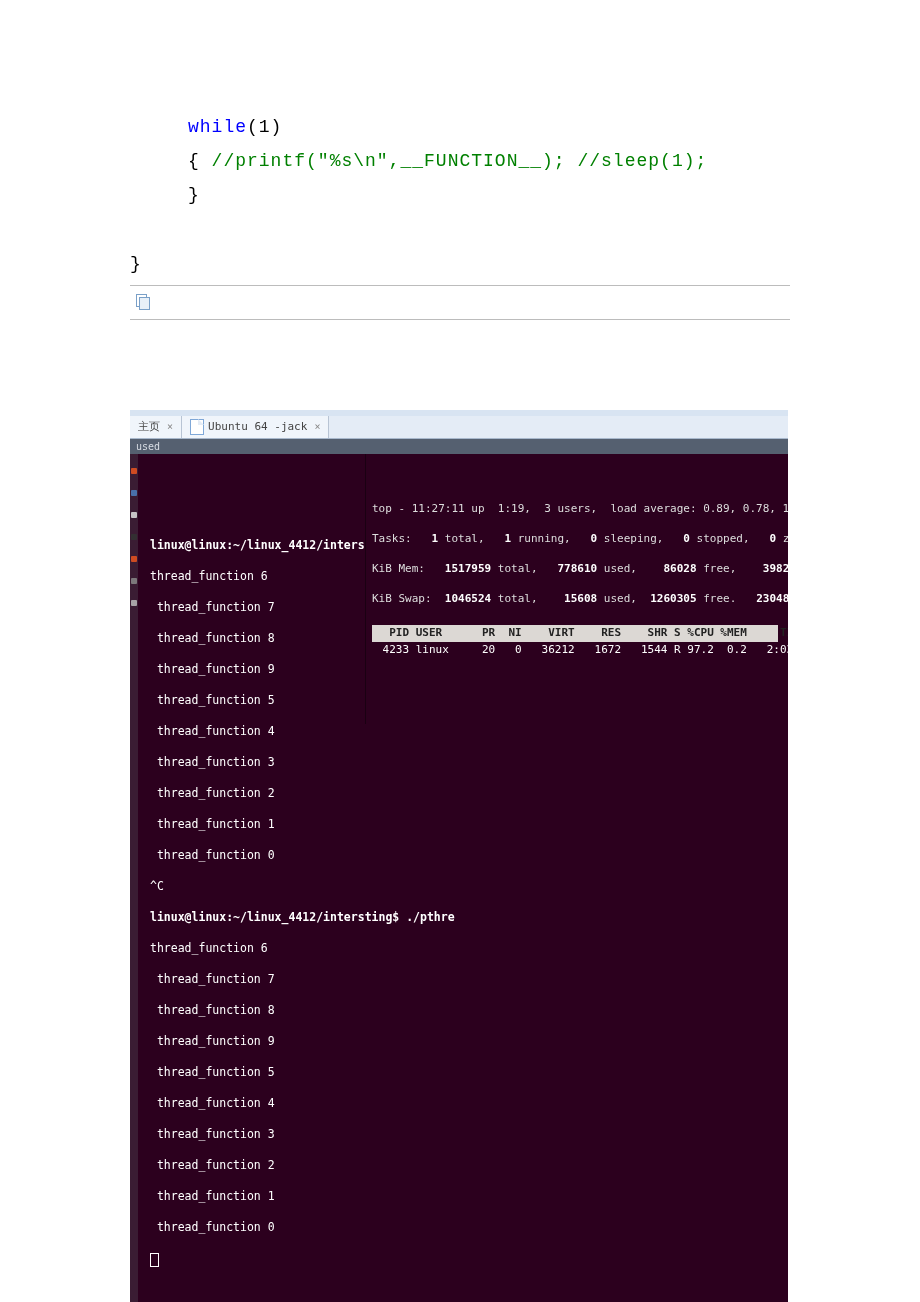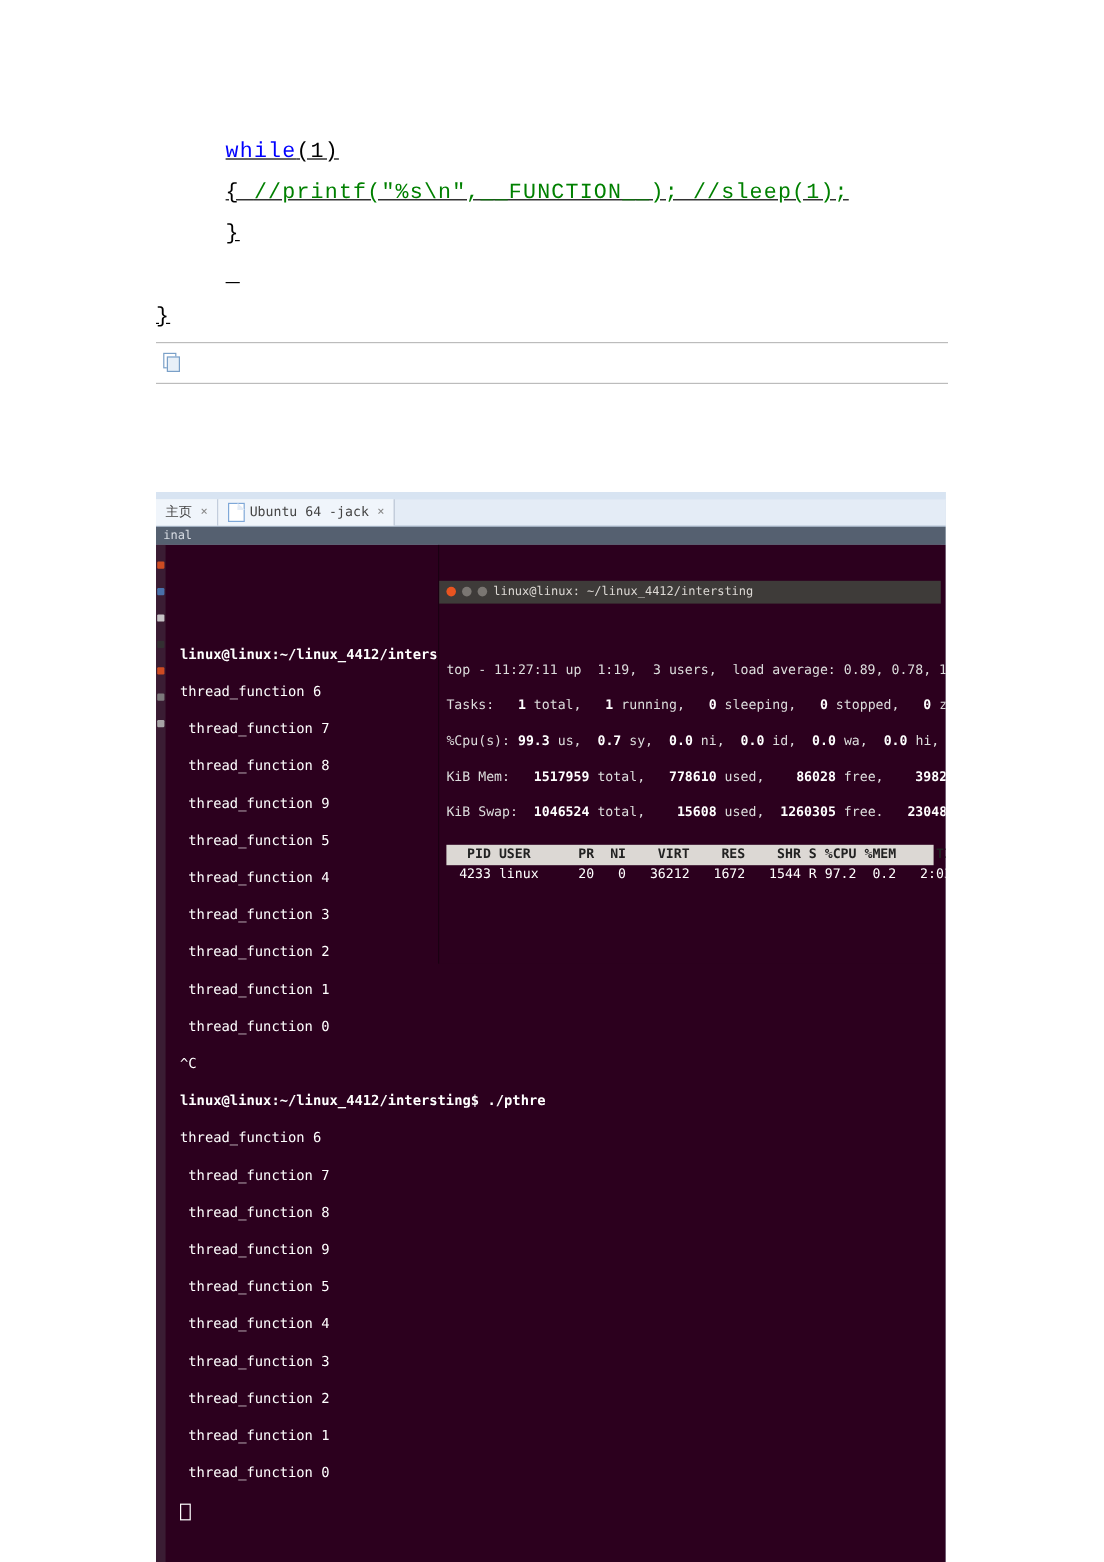--- a/index.html
+++ b/index.html
@@ -11,21 +11,20 @@
   }
   .page {
     padding: 0;
   }
   .code-block {
     margin: 110px 130px 0 130px;
     font-family: "Courier New", monospace;
     font-size: 18px;
     line-height: 1.9;
     letter-spacing: 1px;
-    text-decoration: underline;
   }
   .code-line { white-space: pre; }
   .ind1 { padding-left: 58px; }
   .ind0 { padding-left: 0; }
   .kw { color: #0000ff; }
   .cmt { color: #008000; }
   .normal { color: #000; }
 
   .hr-line {
     margin: 4px 130px 0 130px;
@@ -210,21 +209,21 @@
         <span>主页</span>
         <span class="x">×</span>
       </div>
       <div class="tab">
         <span class="page-icon"></span>
         <span>Ubuntu 64 -jack</span>
         <span class="x">×</span>
       </div>
     </div>
 
-    <div class="term-titlebar">inal</div>
+    <div class="term-titlebar">used</div>
 
     <div class="term-area">
       <div class="launcher">
         <span></span>
         <span></span>
         <span></span>
         <span></span>
         <span></span>
         <span></span>
         <span></span>
@@ -252,30 +251,23 @@
 <span style="display: block;"> thread_function 4</span>
 <span style="display: block;"> thread_function 3</span>
 <span style="display: block;"> thread_function 2</span>
 <span style="display: block;"> thread_function 1</span>
 <span style="display: block;"> thread_function 0</span>
 <span class="cursor-block" style="display: block;"></span>
       </div>
 
       
       <div class="top-window">
-        <div class="top-titlebar">
-          <span class="win-btn win-close"></span>
-          <span class="win-btn win-min"></span>
-          <span class="win-btn win-max"></span>
-          <span>linux@linux: ~/linux_4412/intersting</span>
-        </div>
         <div class="top-body">
 <span style="display: block;">top - 11:27:11 up  1:19,  3 users,  load average: 0.89, 0.78, 1.91</span>
 <span style="display: block;"><span>Tasks:   </span><span class="b">1</span><span> total,   </span><span class="b">1</span><span> running,   </span><span class="b">0</span><span> sleeping,   </span><span class="b">0</span><span> stopped,   </span><span class="b">0</span><span> zombie</span></span>
-<span style="display: block;"><span>%Cpu(s): </span><span class="b">99.3</span><span> us,  </span><span class="b">0.7</span><span> sy,  </span><span class="b">0.0</span><span> ni,  </span><span class="b">0.0</span><span> id,  </span><span class="b">0.0</span><span> wa,  </span><span class="b">0.0</span><span> hi,  </span></span>
 <span style="display: block;"><span>KiB Mem:   </span><span class="b">1517959</span><span> total,   </span><span class="b">778610</span><span> used,    </span><span class="b">86028</span><span> free,    </span><span class="b">39828</span></span>
 <span style="display: block;"><span>KiB Swap:  </span><span class="b">1046524</span><span> total,    </span><span class="b">15608</span><span> used,  </span><span class="b">1260305</span><span> free.   </span><span class="b">230480</span></span>
 <div class="top-head-row">  PID USER      PR  NI    VIRT    RES    SHR S %CPU %MEM     TIME+ COMMAND</div><div class="top-proc-row"> 4233 linux     20   0   36212   1672   1544 R 97.2  0.2   2:03.35 pthread</div>
         </div>
       </div>
 
     </div>
   </div>
 
 </div>

